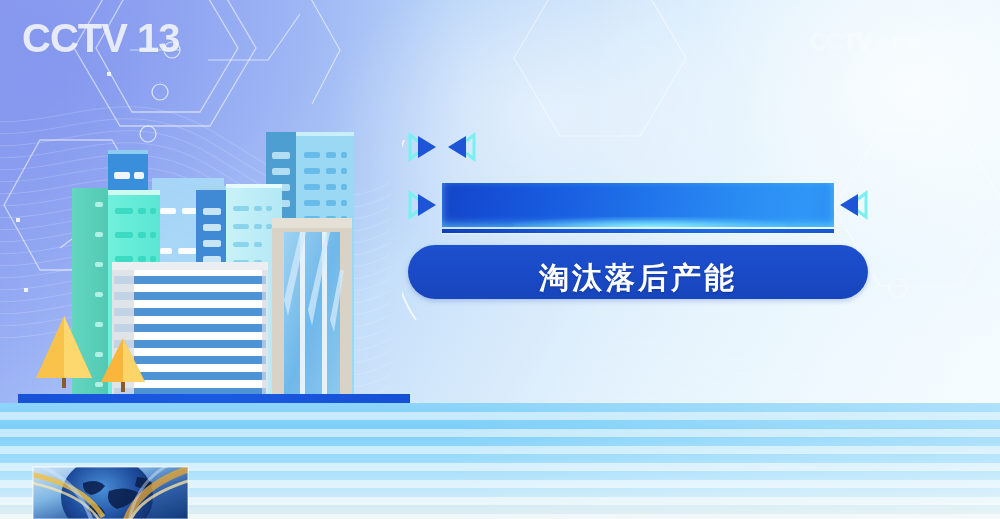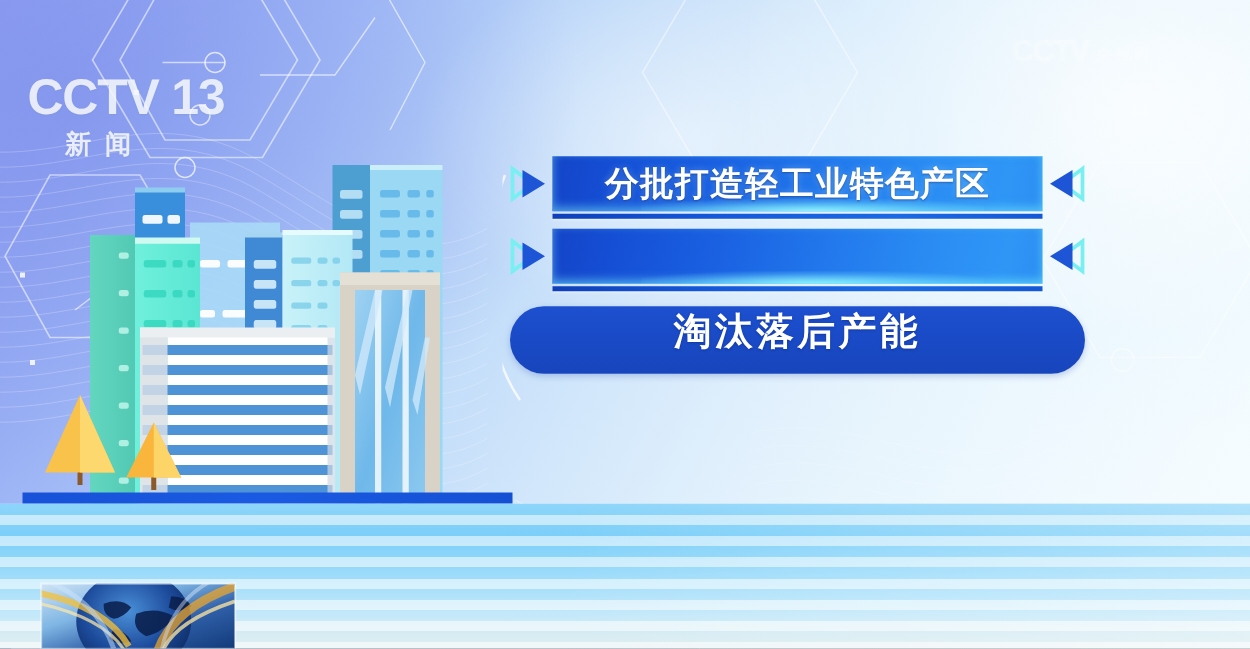--- a/index.html
+++ b/index.html
@@ -58,21 +58,20 @@
   
   .logo{
     position:absolute;left:22px;top:18px;width:160px;height:72px;
   }
   .logo-main{
     font-size:40px;font-weight:700;letter-spacing:-1px;
     color:rgba(255,255,255,.80);
     text-shadow:0 1px 1px rgba(120,150,200,.35);
     line-height:1;
     font-family:"Liberation Sans",sans-serif;
-    margin-top:40px;
   }
   .logo-sub{
     margin-top:3px;margin-left:30px;
     font-size:21px;font-weight:700;letter-spacing:11px;
     color:rgba(255,255,255,.82);
     text-shadow:0 1px 1px rgba(120,150,200,.30);
     font-family:"DejaVu Sans",sans-serif;
   }
 
   
@@ -183,21 +182,21 @@
     letter-spacing:1px;
     white-space:nowrap;
     text-shadow:0 1px 2px rgba(8,40,120,.55), 0 0 6px rgba(200,245,255,.35);
   }
 
   
   .pill-row{height:56px;margin-top:16px;display:flex;align-items:center;}
   .pill{
     width:100%;height:54px;border-radius:28px;
     background:linear-gradient(180deg,#1d50cf 0%,#1a4ac6 48%,#1745bd 100%);
-    display:flex;align-items:flex-start;justify-content:center;
+    display:flex;align-items:flex-end;justify-content:center;
     box-shadow:0 2px 5px rgba(30,70,170,.25);
   }
   .pill-text{
     font-family:"DejaVu Sans","Liberation Sans",sans-serif;
     font-size:30px;font-weight:700;color:#ffffff;letter-spacing:3px;
     text-shadow:0 1px 2px rgba(8,35,110,.45);
   }
 
   
   .connector{position:absolute;left:-6px;top:0;width:60px;height:230px;pointer-events:none;}
@@ -285,21 +284,20 @@
         <path d="M18  403 C 60 440, 120 470, 180 519"></path>
         <path d="M300 403 C 250 440, 200 470, 150 519"></path>
       </g>
     </svg>
   </div>
 
   <div class="logo">
     <div class="logo-main">
       <span>CCTV</span><span style="opacity:.65;">&nbsp;</span><span>13</span>
     </div>
-    <div class="logo-sub">新闻</div>
   </div>
 
   <div class="watermark">
     <span class="wm-main">CCTV</span>
     <span class="wm-cn">央视网</span>
   </div>
 
   <svg id="city" viewBox="0 0 420 285">
     <defs>
       <linearGradient id="gTeal" x1="0" y1="0" x2="1" y2="0">
@@ -529,24 +527,20 @@
 
     <svg class="connector" viewBox="0 0 60 230">
       <path d="M2 16 C -18 70, -18 150, 14 196" fill="none" stroke="#ffffff" stroke-width="2" opacity="0.75"></path>
     </svg>
 
     <div class="banner-row">
       <svg class="arrow-left" viewBox="0 0 34 30">
         <polygon points="2,3 2,27 18,15" fill="none" stroke="#78eff0" stroke-width="3"></polygon>
         <polygon points="10,4 10,26 28,15" fill="#1d55d6"></polygon>
       </svg>
-      <div class="bar">
-        <span class="bar-text">分批打造轻工业特色产区</span>
-        <span class="bar-glow"></span>
-      </div>
       <svg class="arrow-right" viewBox="0 0 34 30">
         <polygon points="32,3 32,27 16,15" fill="none" stroke="#78eff0" stroke-width="3"></polygon>
         <polygon points="24,4 24,26 6,15" fill="#1d55d6"></polygon>
       </svg>
     </div>
 
     <div class="banner-row">
       <svg class="arrow-left" viewBox="0 0 34 30">
         <polygon points="2,3 2,27 18,15" fill="none" stroke="#78eff0" stroke-width="3"></polygon>
         <polygon points="10,4 10,26 28,15" fill="#1d55d6"></polygon>

